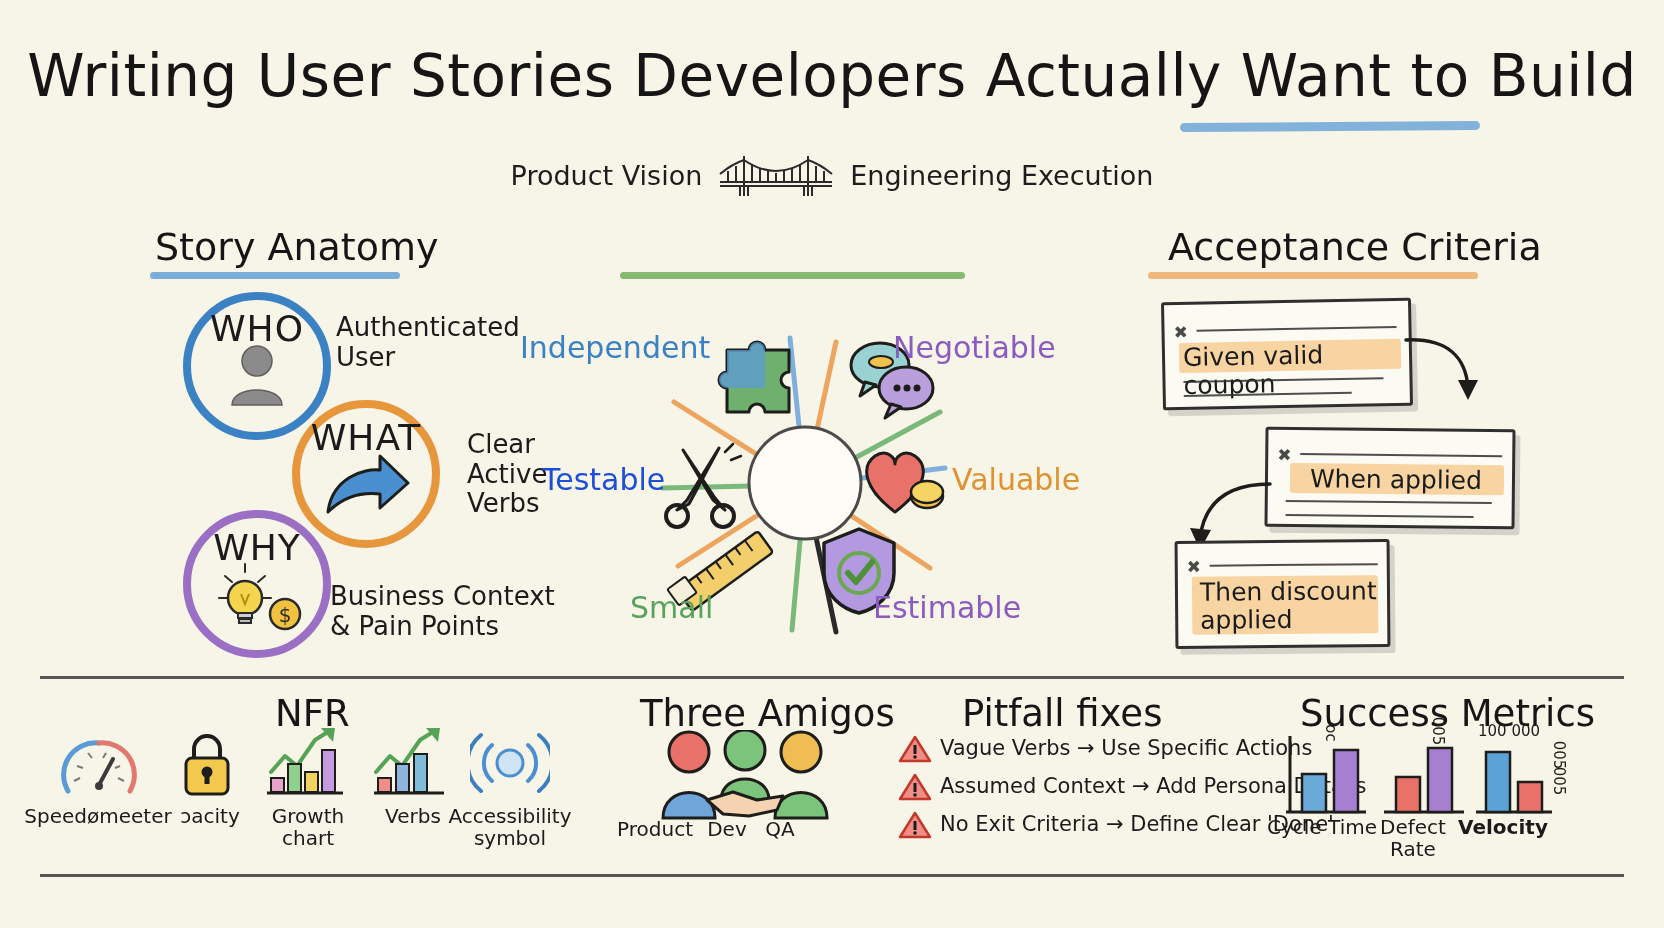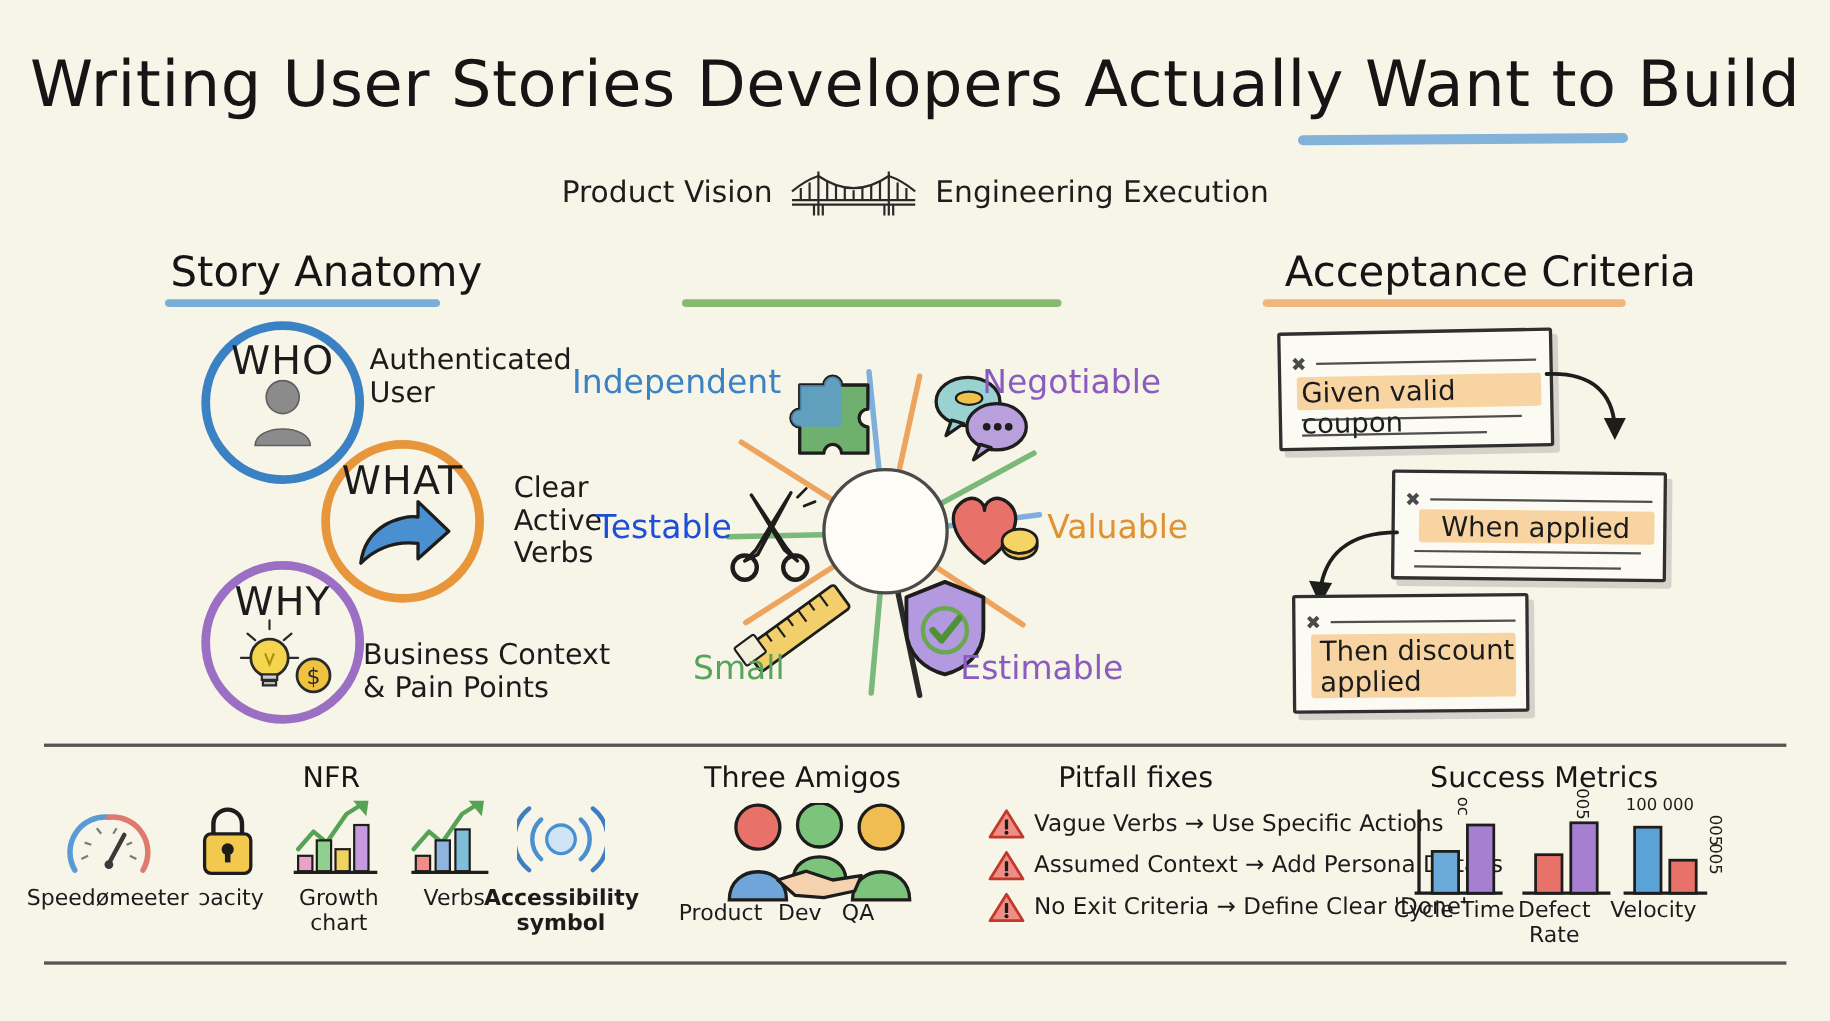--- a/index.html
+++ b/index.html
@@ -70,21 +70,21 @@
     border-radius: 3px;
   }
   .ac-text {
     position: absolute; font-size: 25px; color: #1b1b1b; line-height: 1.12;
   }
   .ac-line { position: absolute; height: 2px; background: #2f2f2f; opacity: .85; }
   .ac-x { position: absolute; font-size: 17px; color: #4a4a4a; font-weight: bold; }
 
   
   .hr { position: absolute; height: 3px; background: #3a3a3a; opacity: .85; }
-  .band-head { position: absolute; font-size: 26px; color: #161616; white-space: nowrap; }
+  .band-head { position: absolute; font-size: 37px; color: #161616; white-space: nowrap; }
   .band-cap  { position: absolute; font-size: 20px; color: #1b1b1b; text-align: center; line-height: 1.1; }
   .pit-line  { position: absolute; font-size: 21px; color: #1b1b1b; white-space: nowrap; }
 </style>
 </head>
 <body>
 
 <div id="canvas">
 
   <div class="abs" id="title">Writing User Stories Developers Actually Want to Build</div>
   <div class="abs" id="title-underline"></div>
@@ -367,21 +367,21 @@
 
   <div class="abs" style="left:470px; top:727px;">
     <svg width="80" height="72" viewBox="0 0 80 72">
       <circle cx="40" cy="36" r="13" fill="#cfe4f5" stroke="#4a8fd0" stroke-width="3"></circle>
       <path d="M22 18 A24 24 0 0 0 22 54" fill="none" stroke="#4a8fd0" stroke-width="4" stroke-linecap="round"></path>
       <path d="M58 18 A24 24 0 0 1 58 54" fill="none" stroke="#4a8fd0" stroke-width="4" stroke-linecap="round"></path>
       <path d="M11 8 A36 36 0 0 0 11 64" fill="none" stroke="#3b7fc0" stroke-width="4" stroke-linecap="round"></path>
       <path d="M69 8 A36 36 0 0 1 69 64" fill="none" stroke="#3b7fc0" stroke-width="4" stroke-linecap="round"></path>
     </svg>
   </div>
-  <div class="band-cap" style="left:440px; top:805px; width:140px; white-space:pre-line;font-weight:bold;">Accessibility
+  <div class="band-cap" style="left:440px; top:805px; width:140px; white-space:pre-line;">Accessibility
 symbol</div>
 
   <div class="band-head" style="left:640px; top:692px;">Three Amigos</div>
   <div class="abs" style="left:645px; top:730px;">
     <svg width="200" height="92" viewBox="0 0 200 92">
       <circle cx="44" cy="22" r="20" fill="#e8726a" stroke="#1d1d1b" stroke-width="3"></circle>
       <path d="M18 88 C18 54 70 54 70 88 Z" fill="#6fa5d8" stroke="#1d1d1b" stroke-width="3"></path>
       <circle cx="100" cy="20" r="20" fill="#7cc47c" stroke="#1d1d1b" stroke-width="3"></circle>
       <path d="M76 70 C76 42 124 42 124 70 Z" fill="#7cc47c" stroke="#1d1d1b" stroke-width="3"></path>
       <circle cx="156" cy="22" r="20" fill="#f0bd52" stroke="#1d1d1b" stroke-width="3"></circle>
@@ -443,15 +443,15 @@
 Rate</div>
 
   <svg class="abs" style="left:1470px; top:730px;" width="96" height="92" viewBox="0 0 96 92">
     <line x1="6" y1="82" x2="82" y2="82" stroke="#1d1d1b" stroke-width="3"></line>
     <rect x="16" y="22" width="24" height="60" fill="#5ba3d6" stroke="#1d1d1b" stroke-width="2.5"></rect>
     <rect x="48" y="52" width="24" height="30" fill="#e8726a" stroke="#1d1d1b" stroke-width="2.5"></rect>
   </svg>
   <div class="abs" style="left:1478px; top:722px; font-size:15px; color:#1d1d1b;">100 000</div>
   <div class="abs" style="left:1545px; top:746px; font-size:15px; color:#1d1d1b; transform:rotate(90deg);">005</div>
   <div class="abs" style="left:1545px; top:772px; font-size:15px; color:#1d1d1b; transform:rotate(90deg);">005</div>
-  <div class="band-cap" style="left:1448px; top:816px; width:110px;">Velocity</div>
+  <div class="band-cap" style="left:1448px; top:816px; width:110px;font-weight:bold;">Velocity</div>
 
 </div>
 
 </body></html>

